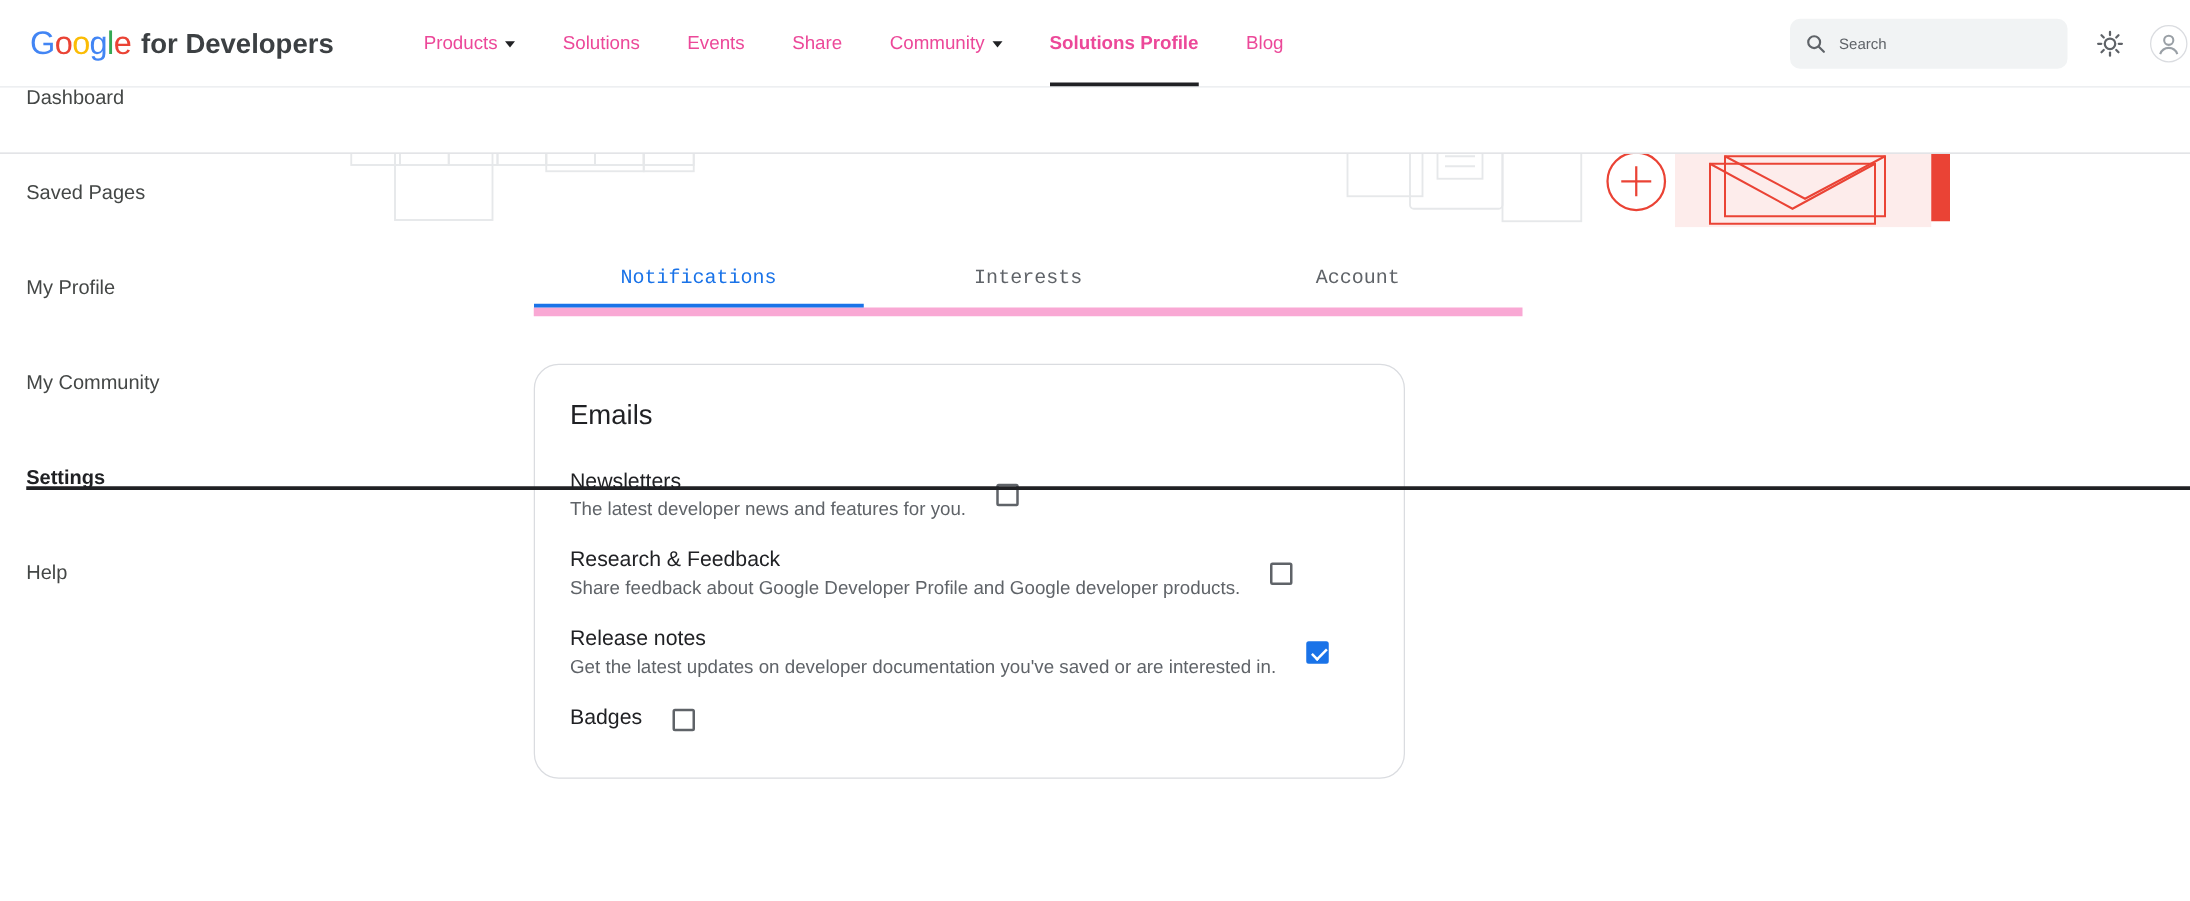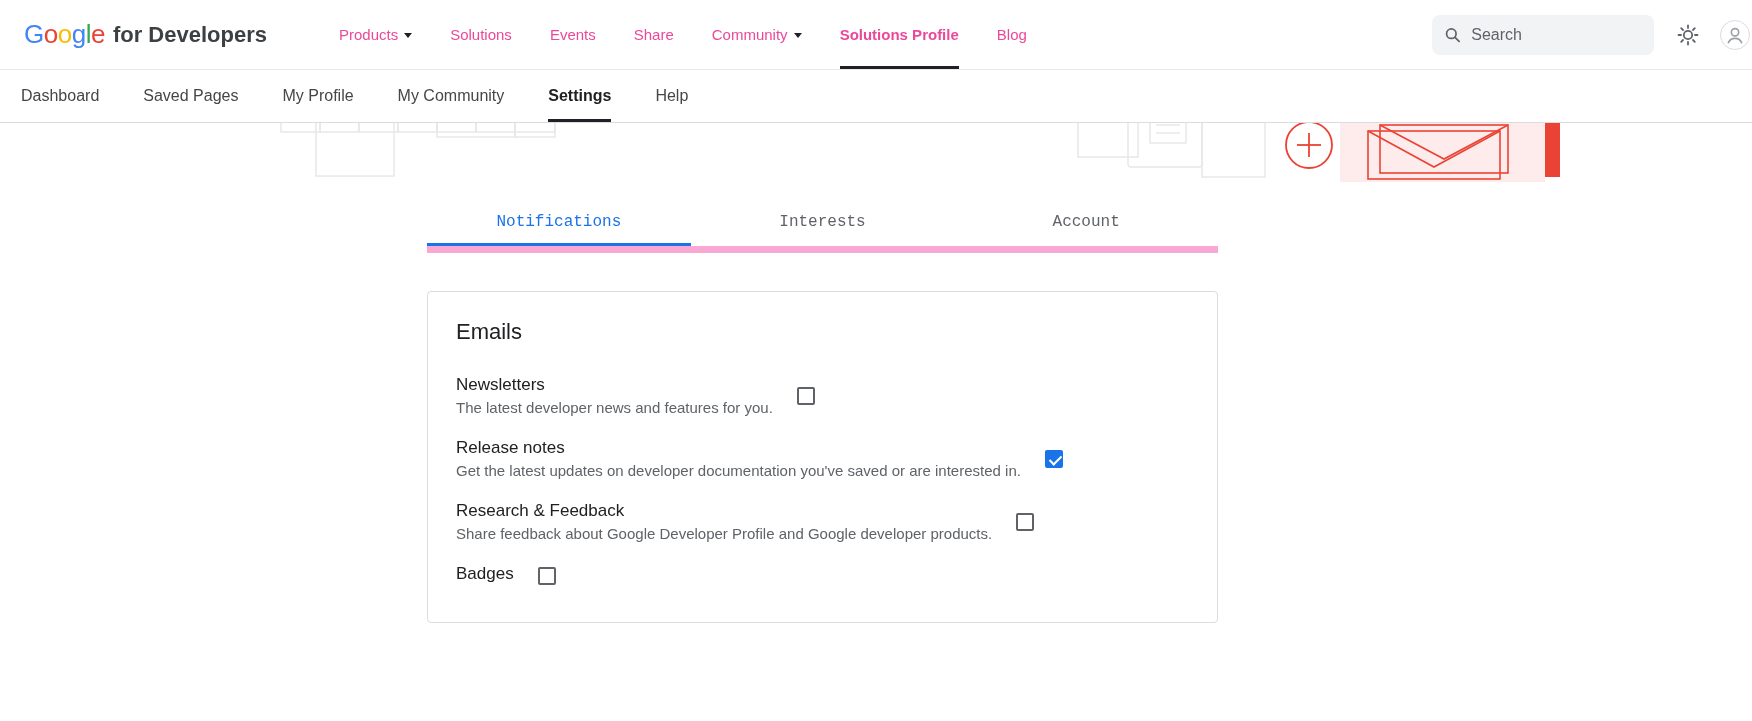--- a/index.html
+++ b/index.html
@@ -25,48 +25,48 @@
   .topnav-item.active { font-weight:700; }
   .topnav-item.active::after { content:""; position:absolute; left:0; right:0; bottom:0;
                  height:3px; background:#202124; }
   .caret { width:0; height:0; border-left:4.5px solid transparent;
            border-right:4.5px solid transparent; border-top:5px solid #202124; margin-top:2px; }
 
   .header-right { margin-left:auto; display:flex; align-items:center; }
   .searchbox { width:222px; height:40px; background:#f1f3f4; border-radius:8px;
                display:flex; align-items:center; padding:0 12px; gap:10px; }
   .searchbox input { border:none; outline:none; background:transparent; width:100%;
-                     font-size:16px; color:#202124; font-family:"Liberation Sans", sans-serif; }
+                     font-size:12px; color:#202124; font-family:"Liberation Sans", sans-serif; }
   .searchbox input::placeholder { color:#5f6368; }
   .icon-btn { margin-left:22px; cursor:pointer; display:flex; align-items:center; }
   .avatar { width:30px; height:30px; border-radius:50%; border:1.5px solid #dadce0;
             margin-left:20px; margin-right:-14px; display:flex; align-items:center;
             justify-content:center; color:#9aa0a6; flex:none; cursor:pointer; overflow:hidden; }
 
   
-  .subnav { height:53px; display:flex; align-items:stretch; gap:44px; padding-left:21px;
-            border-bottom:1px solid #dadce0; }
+  .subnav { height:53px; display:flex; align-items:stretch; gap:58px; padding-left:21px;
+            border-bottom:1px solid #dadce0;flex-direction:column; }
   .subnav-item { display:flex; align-items:center; font-size:16px; color:#444746;
                  cursor:pointer; position:relative; white-space:nowrap; }
   .subnav-item.active { color:#202124; font-weight:700; }
   .subnav-item.active::after { content:""; position:absolute; left:0; right:0; bottom:0;
                  height:3px; background:#202124; }
 
   
   .banner { height:59px; position:relative; overflow:hidden; }
   .banner svg { position:absolute; top:0; left:0; }
 
   
   .tabs { width:791px; margin:18px 0 0 427px; display:flex; border-bottom:7px solid #f9a8d4;font-family:Liberation Mono, monospace; }
   .tab { flex:1; text-align:center; padding:13px 0 15px; font-size:16px; color:#5f6368;
          cursor:pointer; }
   .tab.active { color:#1a73e8; box-shadow:inset 0 -3px 0 #1a73e8; }
 
   
-  .card { width:791px; margin:38px 0 0 427px; border:1px solid #dadce0; border-radius:4px;
+  .card { width:697px; margin:38px 0 0 427px; border:1px solid #dadce0; border-radius:20px;
           padding:27px 28px 30px; }
   .card-title { font-size:22px; color:#202124; font-weight:400; margin-bottom:30px; }
   .email-row { display:flex; align-items:center;
                margin-bottom:22px; }
   .email-row:last-child { margin-bottom:4px; }
   .row-title { font-size:17px; color:#202124; margin-bottom:4px; }
   .row-desc { font-size:15px; color:#5f6368; }
   .checkbox { width:18px; height:18px; border:2px solid #5f6368; border-radius:2px;
               flex:none; margin-left:24px; cursor:pointer; }
   .checkbox.checked { background:#1a73e8; border-color:#1a73e8; }
@@ -207,33 +207,33 @@
   <div class="email-row">
     <div>
       <div class="row-title">Newsletters</div>
       <div class="row-desc">The latest developer news and features for you.</div>
     </div>
     <div class="checkbox"></div>
   </div>
 
   <div class="email-row">
     <div>
+      <div class="row-title">Research &amp; Feedback</div>
+      <div class="row-desc">Share feedback about Google Developer Profile and Google developer products.</div>
+    </div>
+    <div class="checkbox"></div>
+  </div>
+
+  <div class="email-row">
+    <div>
       <div class="row-title">Release notes</div>
       <div class="row-desc">Get the latest updates on developer documentation you've saved or are interested in.</div>
     </div>
     <div class="checkbox checked"></div>
   </div>
 
   <div class="email-row">
     <div>
-      <div class="row-title">Research &amp; Feedback</div>
-      <div class="row-desc">Share feedback about Google Developer Profile and Google developer products.</div>
+      <div class="row-title">Badges</div>
     </div>
     <div class="checkbox"></div>
   </div>
-
-  <div class="email-row">
-    <div>
-      <div class="row-title">Badges</div>
-    </div>
-    <div class="checkbox"></div>
-  </div>
 </div>
 
 </body></html>

